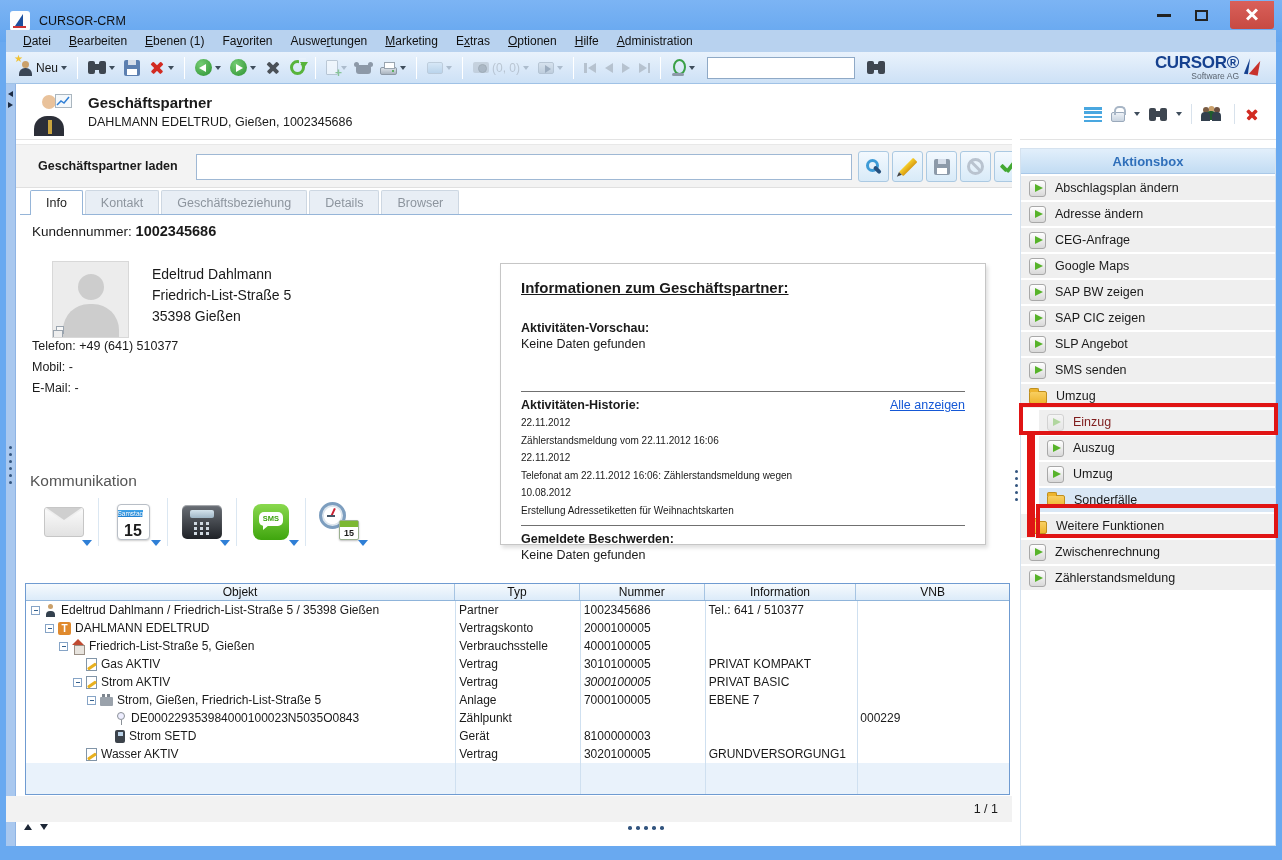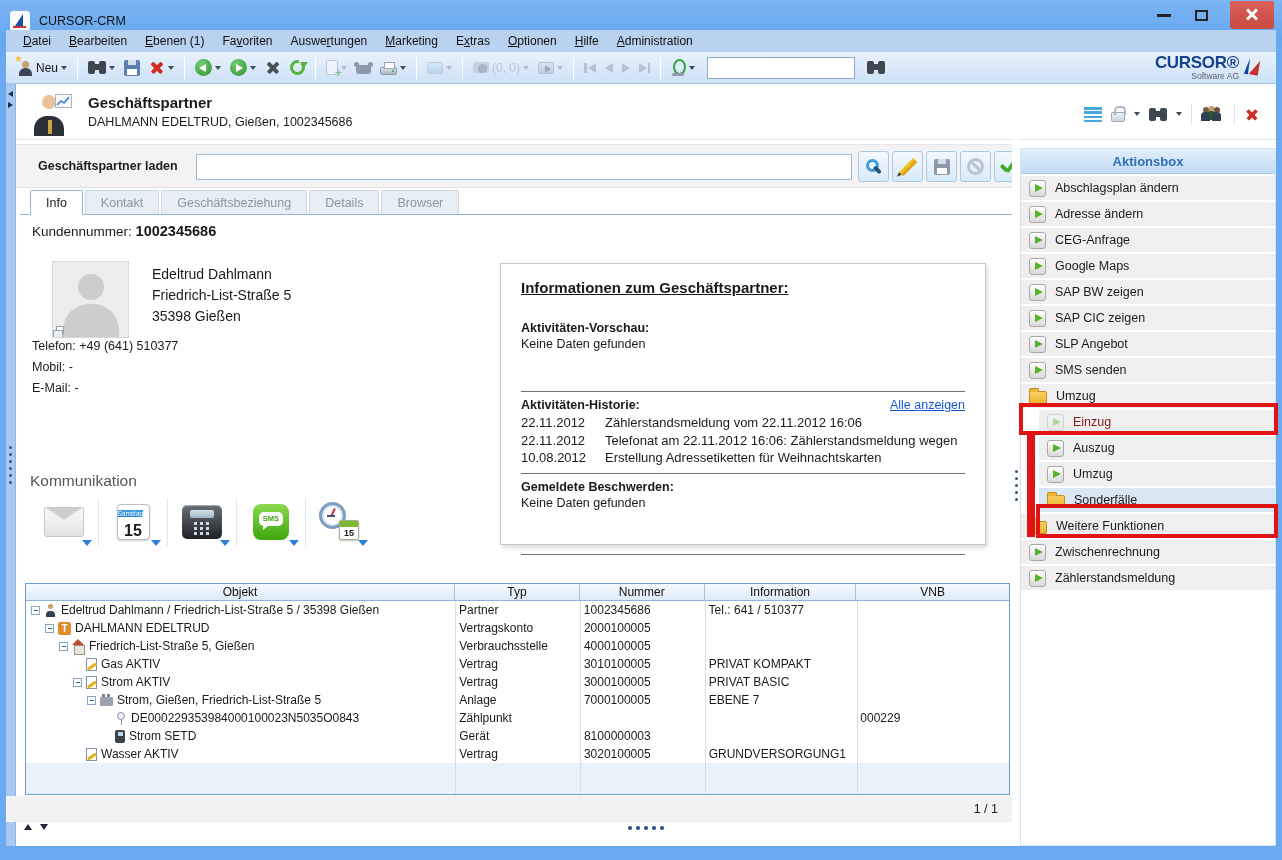--- a/index.html
+++ b/index.html
@@ -181,21 +181,21 @@
   .k-minical-day { font-size:9px; font-weight:bold; text-align:center; line-height:13px; }
   
   .info-panel { position:absolute; left:494px; top:179px; width:486px; height:282px; background:#fff;
     border:1px solid #c6c6c6; box-shadow:2px 3px 4px rgba(0,0,0,.13); padding:15px 20px 0; }
   .ip-title { font-size:15px; font-weight:bold; text-decoration:underline; margin-bottom:25px; }
   .ip-sec-label { font-weight:bold; font-size:12.5px; margin-bottom:2px; }
   .ip-text { font-size:12.5px; }
   .ip-hr { border:none; border-top:1px solid #707070; margin:0; }
   .ip-hist-head { display:flex; justify-content:space-between; align-items:baseline; margin-top:6px; }
   .ip-link { color:#1558d6; text-decoration:underline; font-size:12.5px; }
-  .ip-hist-row { display:flex; font-size:13px; line-height:17.5px; }
+  .ip-hist-row { display:flex; font-size:10px; line-height:17.5px;flex-direction:column; }
   .ip-hist-date { width:84px; flex:none; }
   
   .grid { position:absolute; left:19px; top:499px; width:985px; height:212px; border:1px solid #6f9bd1; background:#fff; }
   .grid-head { display:flex; height:17px; background:linear-gradient(#f6fafd,#dcebf9); border-bottom:1px solid #8fb4da; }
   .gh-cell { border-right:1px solid #a6c4e2; display:flex; align-items:center; justify-content:center; font-size:12px; color:#111; }
   .gh-cell:last-child { border-right:none; }
   .grid-body { position:relative; }
   .grid-vline { position:absolute; top:0; bottom:0; width:1px; background:#cfe0f0; }
   .grid-row { display:flex; height:18px; position:relative; }
   .gr-cell { padding:0 4px; display:flex; align-items:center; font-size:12px; white-space:nowrap; overflow:hidden; }
@@ -583,21 +583,21 @@
             <div class="gr-cell" style="width: 152px;">PRIVAT KOMPAKT</div>
             <div class="gr-cell" style="width: 153px;"></div>
           </div>
           <div class="grid-row">
             <div class="gr-cell" style="width: 430px; padding-left: 47px;">
               <span class="expander"></span>
               <span class="ti ti-contract"></span>
               <span>Strom AKTIV</span>
             </div>
             <div class="gr-cell" style="width: 125px;">Vertrag</div>
-            <div class="gr-cell" style="width: 125px;">3000100005</div>
+            <div class="gr-cell" style="width: 125px; font-style: italic;">3000100005</div>
             <div class="gr-cell" style="width: 152px;">PRIVAT BASIC</div>
             <div class="gr-cell" style="width: 153px;"></div>
           </div>
           <div class="grid-row">
             <div class="gr-cell" style="width: 430px; padding-left: 61px;">
               <span class="expander"></span>
               <span class="ti ti-plant"></span>
               <span>Strom, Gießen, Friedrich-List-Straße 5</span>
             </div>
             <div class="gr-cell" style="width: 125px;">Anlage</div>

